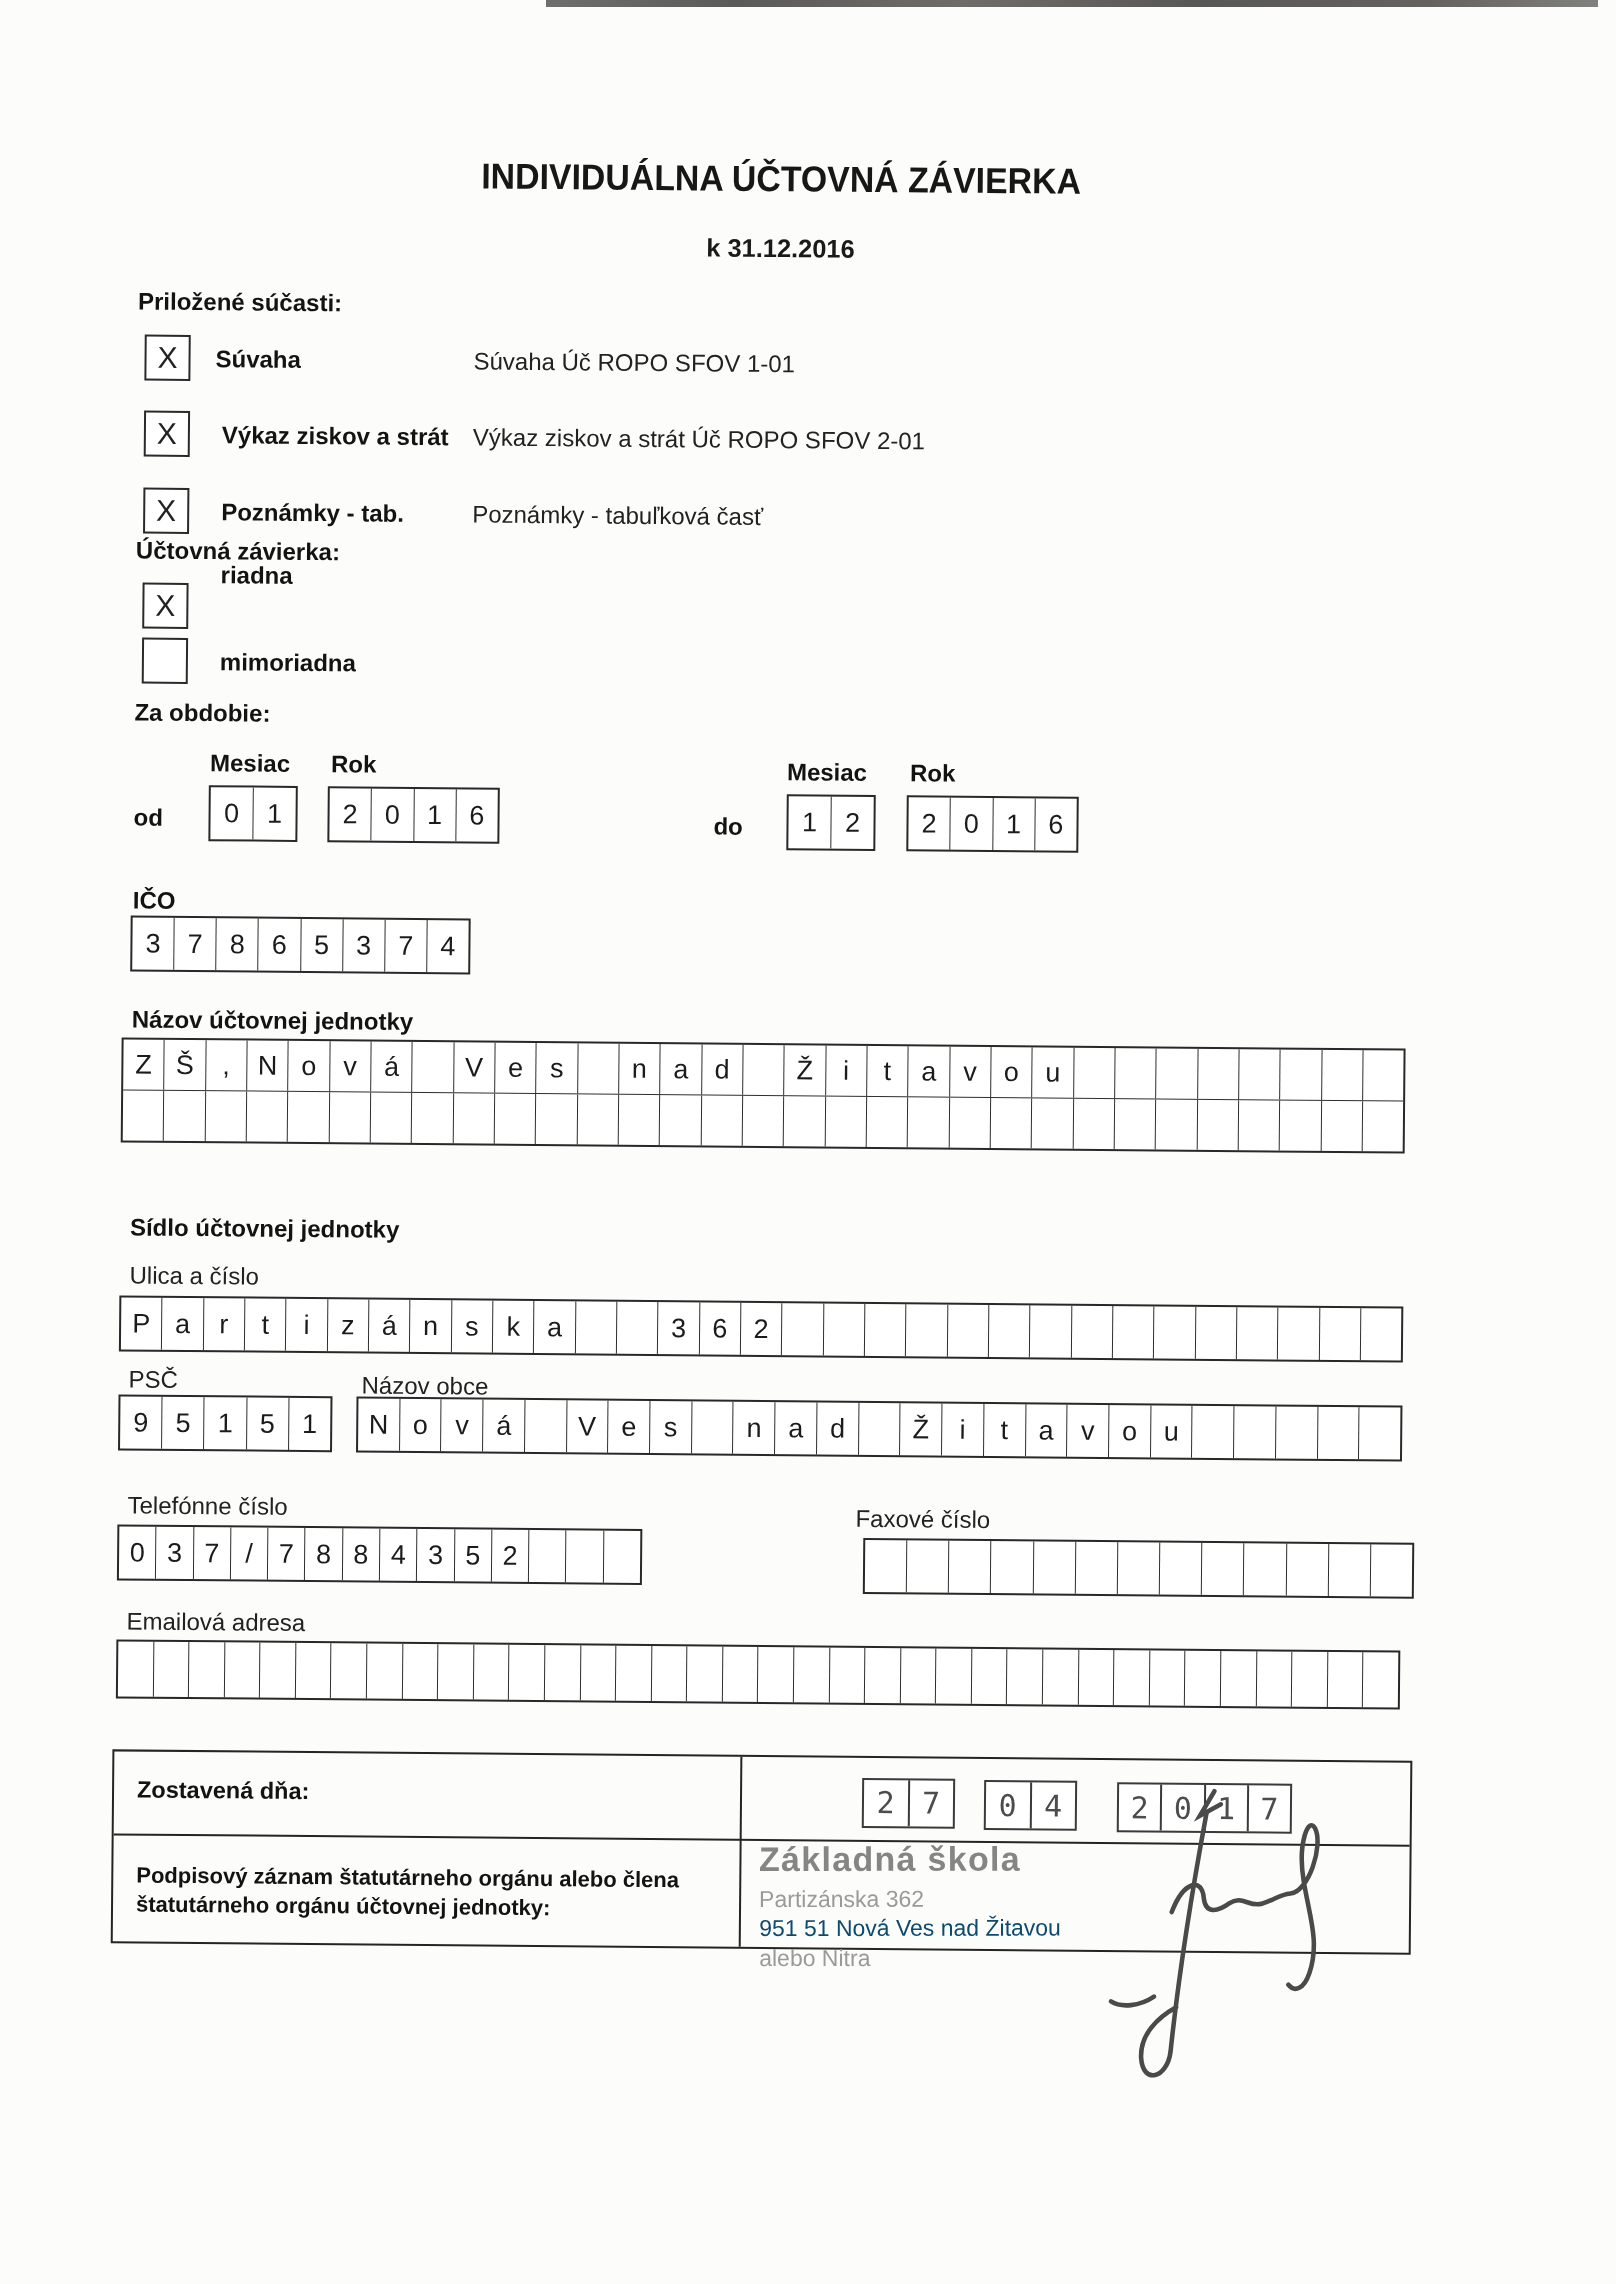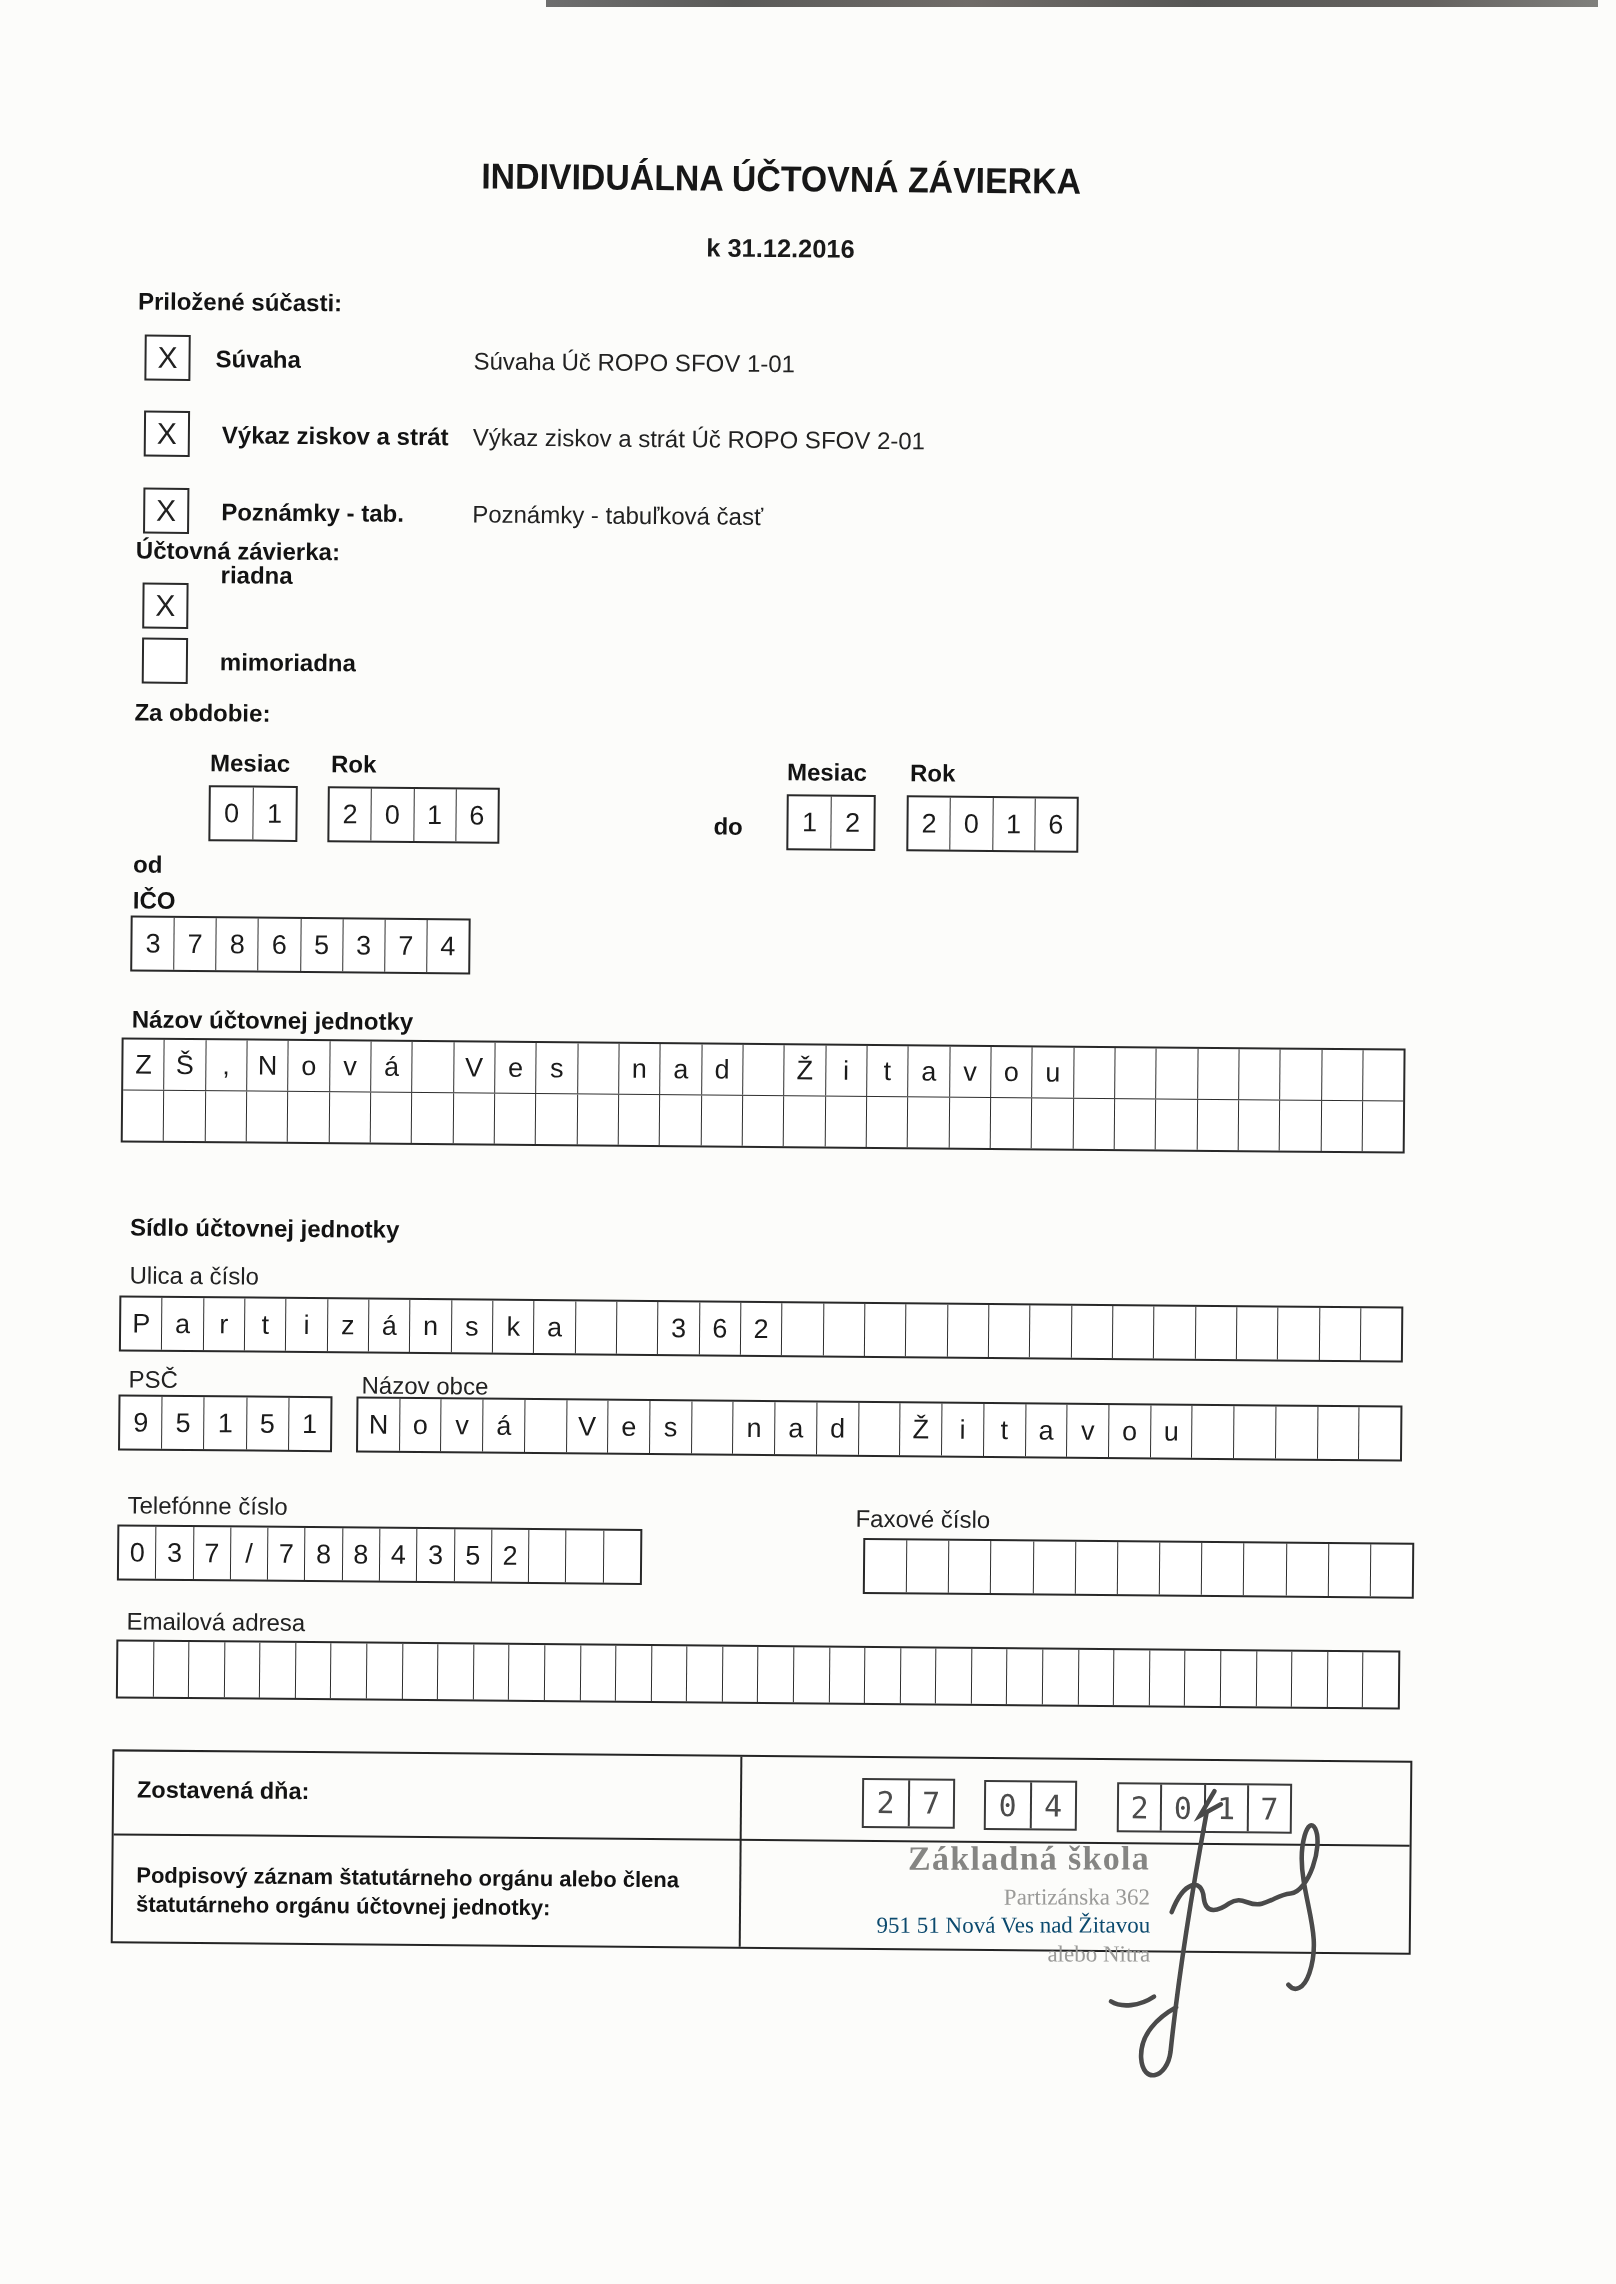--- a/index.html
+++ b/index.html
@@ -30,22 +30,22 @@
     justify-content:center;font-size:27px;color:#1b1b1b;height:50px;}
   .gridrows .row .cell:last-child{border-right:none;}
   .digits{font-size:29px;}
   #footer-box{position:absolute;left:127px;top:1749px;width:1296px;height:190px;border:2.6px solid #242424;}
   #footer-divider-v{position:absolute;left:626px;top:0;width:2px;height:100%;background:#242424;}
   #footer-divider-h{position:absolute;left:0;top:82px;width:100%;height:2px;background:#242424;}
   .datebox{position:absolute;display:flex;border:2.6px solid #3a3a3a;background:#fff;}
   .datebox .cell{flex:1 1 0;border-right:2px solid #3a3a3a;display:flex;align-items:center;justify-content:center;
     font-family:"DejaVu Sans Mono",monospace;font-size:30px;color:#4c4c4c;height:46px;}
   .datebox .cell:last-child{border-right:none;}
-  #stamp{position:absolute;left:775px;top:1832px;width:391px;text-align:right;color:#8e8e8e;
-    transform:rotate(-0.6deg);font-family:Liberation Serif, serif;}
+  #stamp{position:absolute;left:775px;top:1832px;width:391px;text-align:left;color:#8e8e8e;
+    transform:rotate(-0.6deg);}
   #stamp .s1{font-weight:bold;font-size:34px;letter-spacing:1.3px;color:#858583;}
   #stamp .s2{font-size:23px;margin-top:6.5px;color:#9a9a98;}
   #stamp .s3{font-size:23px;margin-top:2.6px;color:#0c4a6e;}
   #stamp .s4{font-size:23px;margin-top:2.6px;color:#9a9a98;}
   #signature{position:absolute;left:1000px;top:1772px;}
 </style>
 </head>
 <body>
 
 <div id="page">
@@ -100,21 +100,21 @@
       <div class="lbl" style="left:225px;top:647px;">mimoriadna</div>
     </div>
 
     <div class="lbl" style="left:140px;top:698px;">Za obdobie:</div>
 
     <div class="lbl" style="left:216px;top:748px;">Mesiac</div>
     <div class="lbl" style="left:337px;top:748px;">Rok</div>
     <div class="lbl" style="left:793px;top:752px;">Mesiac</div>
     <div class="lbl" style="left:916px;top:752px;">Rok</div>
 
-    <div class="lbl" style="left:140px;top:850px;">od</div>
+    <div class="lbl" style="left:140px;top:803px;">od</div>
     <div class="grid digits" style="left:215px;top:784px;width:85px;height:52px;">
         <span class="cell">0</span>
         <span class="cell">1</span>
       </div>
     <div class="grid digits" style="left:334px;top:784px;width:168px;height:52px;">
         <span class="cell">2</span>
         <span class="cell">0</span>
         <span class="cell">1</span>
         <span class="cell">6</span>
       </div>

